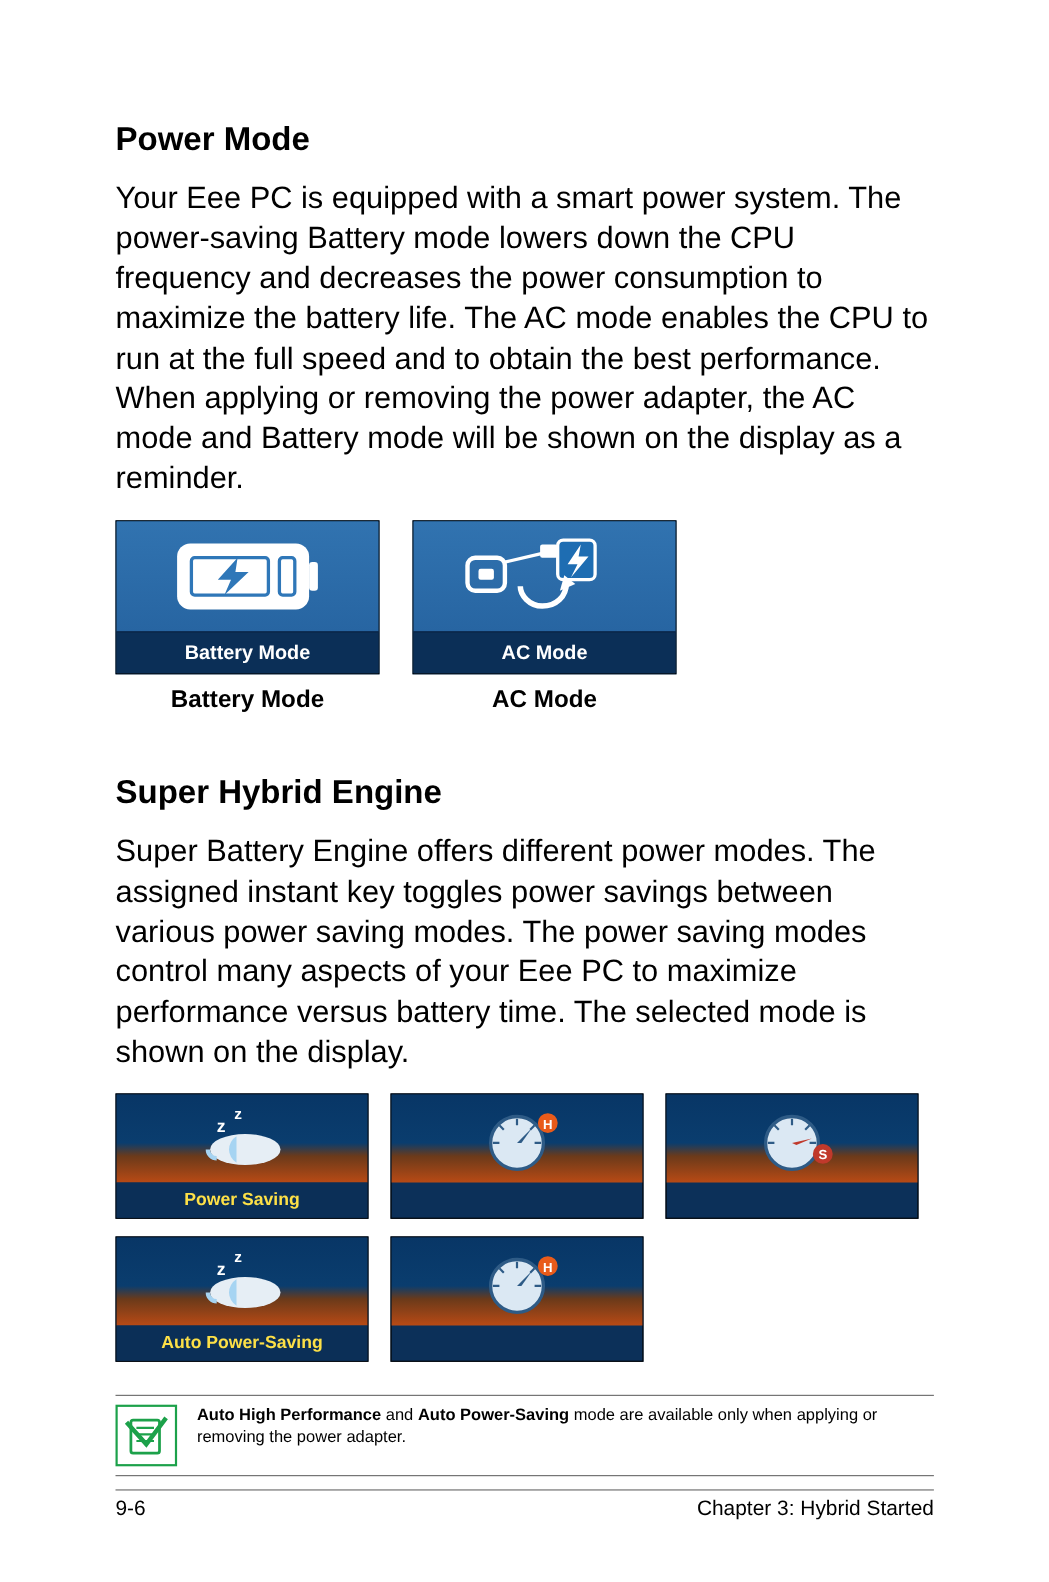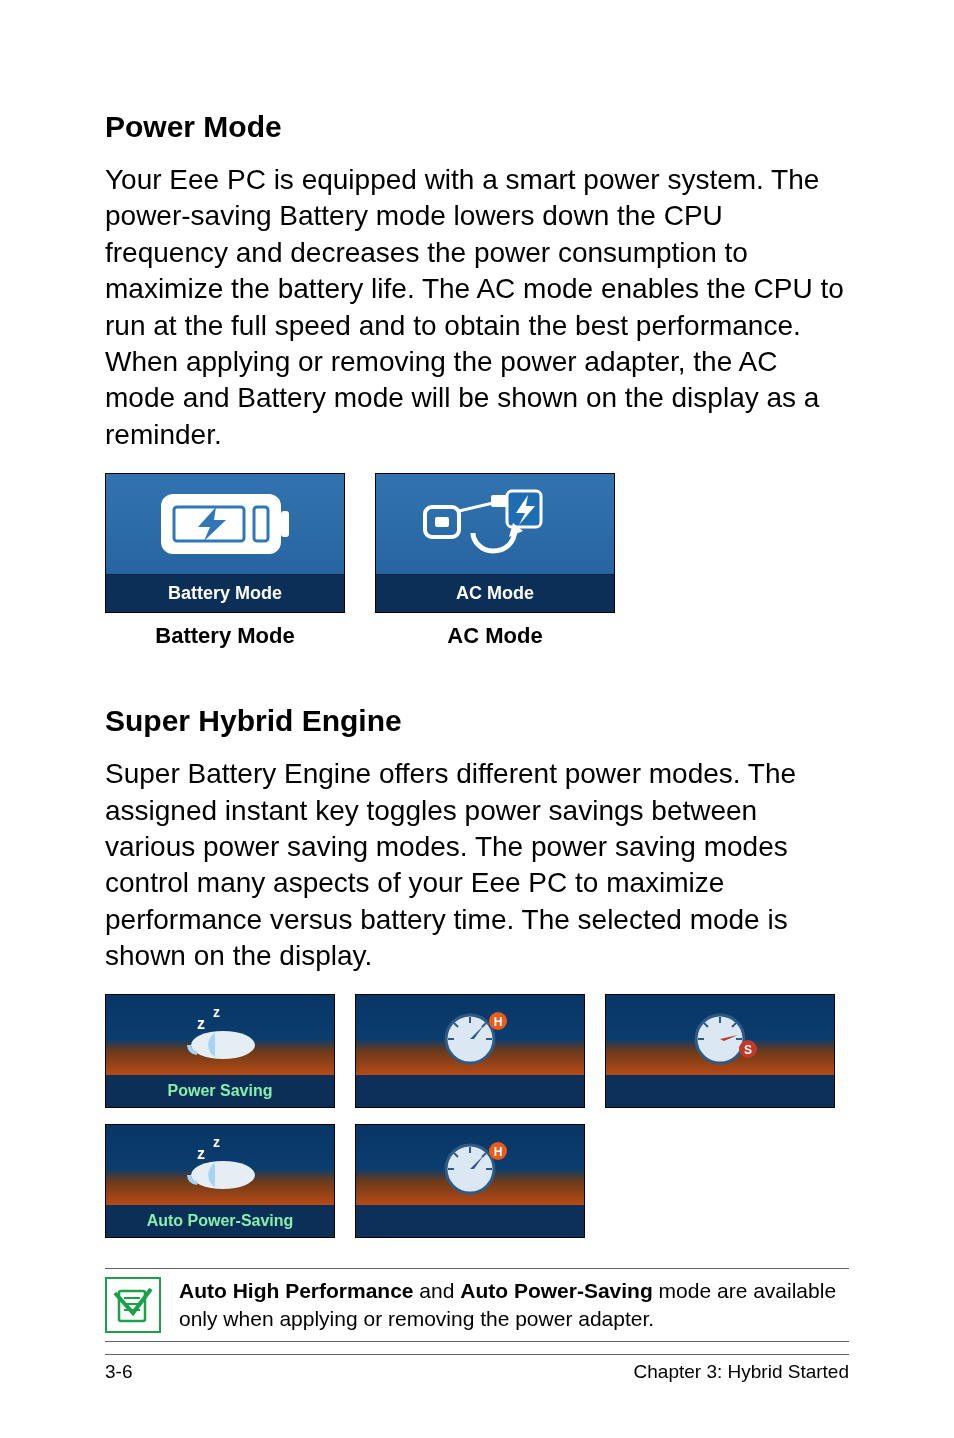--- a/index.html
+++ b/index.html
@@ -77,21 +77,21 @@
   }
   .she-ill {
     height: 80px;
     display: flex;
     align-items: center;
     justify-content: center;
     background: linear-gradient(180deg,#083666 0%, #0a3d6e 55%, #6b3a1a 70%, #b84a15 100%);
   }
   .she-strip {
     background: #0b2f57;
-    color: #86efac;
+    color: #fde047;
     font-weight: 700;
     font-size: 16px;
     text-align: center;
     padding: 7px 0;
   }
   
   .note {
     display: flex;
     align-items: flex-start;
     border-top: 1.5px solid #666;
@@ -103,21 +103,21 @@
     width: 56px;
     height: 56px;
     border: 2px solid #1ca14a;
     display: flex;
     align-items: center;
     justify-content: center;
     margin-right: 18px;
     flex-shrink: 0;
   }
   .note-text {
-    font-size: 21px;
+    font-size: 15px;
     line-height: 1.3;
   }
   .bold { font-weight: 700; }
   
   .footer {
     position: absolute;
     left: 105px;
     right: 105px;
     bottom: 55px;
     border-top: 1.5px solid #666;
@@ -265,15 +265,15 @@
       <line x1="11" y1="25" x2="27" y2="25" stroke="#1ca14a" stroke-width="2"></line>
       <path d="M2 8 L20 28 L38 4" fill="none" stroke="#1ca14a" stroke-width="4"></path>
     </svg>
   </div>
   <div class="note-text">
     <span class="bold">Auto High Performance</span><span> and </span><span class="bold">Auto Power-Saving</span><span> mode are available only when applying or removing the power adapter.</span>
   </div>
 </div>
 
 <div class="footer">
-  <span>3-6</span>
+  <span>9-6</span>
   <span>Chapter 3: Hybrid Started</span>
 </div>
 
 </body></html>

